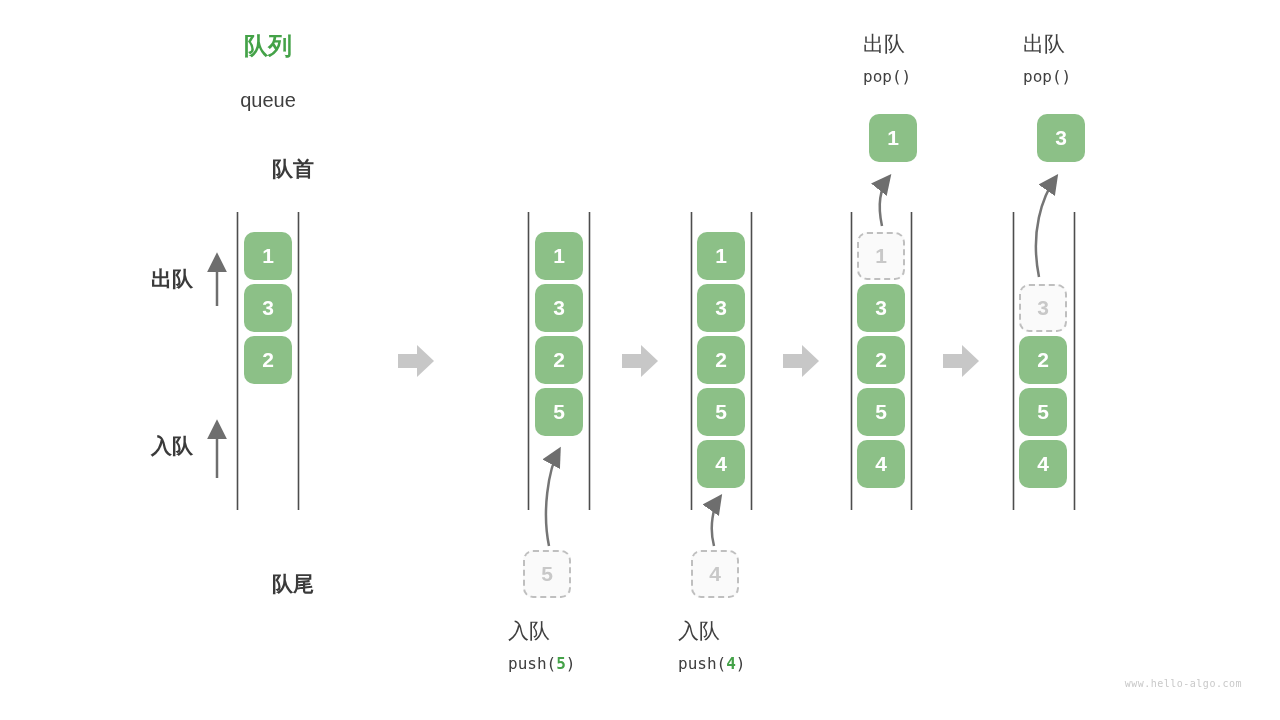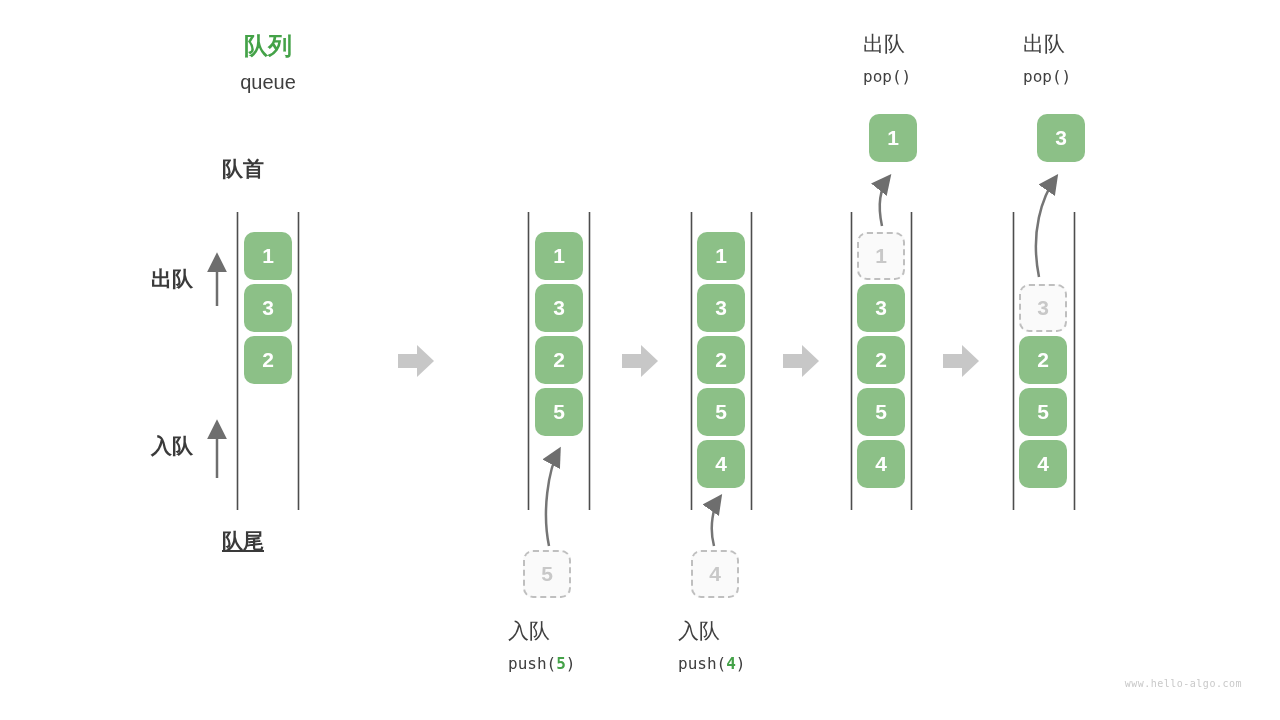--- a/index.html
+++ b/index.html
@@ -58,21 +58,21 @@
   .title-en {
     font-size: 20px;
     color: #3f3f3f;
     text-align: center;
     width: 92px;
   }
   .marker-label {
     font-size: 21px;
     font-weight: 700;
     color: #3a3a3a;
-    text-align: left;
+    text-align: right;
     width: 92px;
   }
   .side-label {
     font-size: 21px;
     font-weight: 700;
     color: #3a3a3a;
   }
   .op { position: absolute; }
   .op-zh {
     font-size: 21px;
@@ -136,24 +136,24 @@
 
     <g stroke="#757575" stroke-width="2.5" fill="none">
       <path d="M549,546 C542,512 548,470 559,450" marker-end="url(#ah)"></path>
       <path d="M714,546 C709,527 713,507 720,497" marker-end="url(#ah)"></path>
       <path d="M882,226 C877,203 881,187 889,177" marker-end="url(#ah)"></path>
       <path d="M1039,277 C1030,232 1042,197 1056,177" marker-end="url(#ah)"></path>
     </g>
   </svg>
 
   <div class="abs title-zh" style="left:222px; top:30px;">队列</div>
-  <div class="abs title-en" style="left:222px; top:71px;">queue</div>
+  <div class="abs title-en" style="left:222px; top:89px;">queue</div>
 
   <div class="abs marker-label" style="left:222px; top:155px;">队首</div>
-  <div class="abs marker-label" style="left:222px; top:527px;text-decoration:underline;">队尾</div>
+  <div class="abs marker-label" style="left:222px; top:570px;">队尾</div>
 
   <div class="abs side-label" style="left:151px; top:265px;">出队</div>
   <div class="abs side-label" style="left:151px; top:432px;">入队</div>
 
   <div class="cell" style="left:244px; top:232px;">1</div>
   <div class="cell" style="left:244px; top:284px;">3</div>
   <div class="cell" style="left:244px; top:336px;">2</div>
 
   <div class="cell" style="left:535px; top:232px;">1</div>
   <div class="cell" style="left:535px; top:284px;">3</div>

